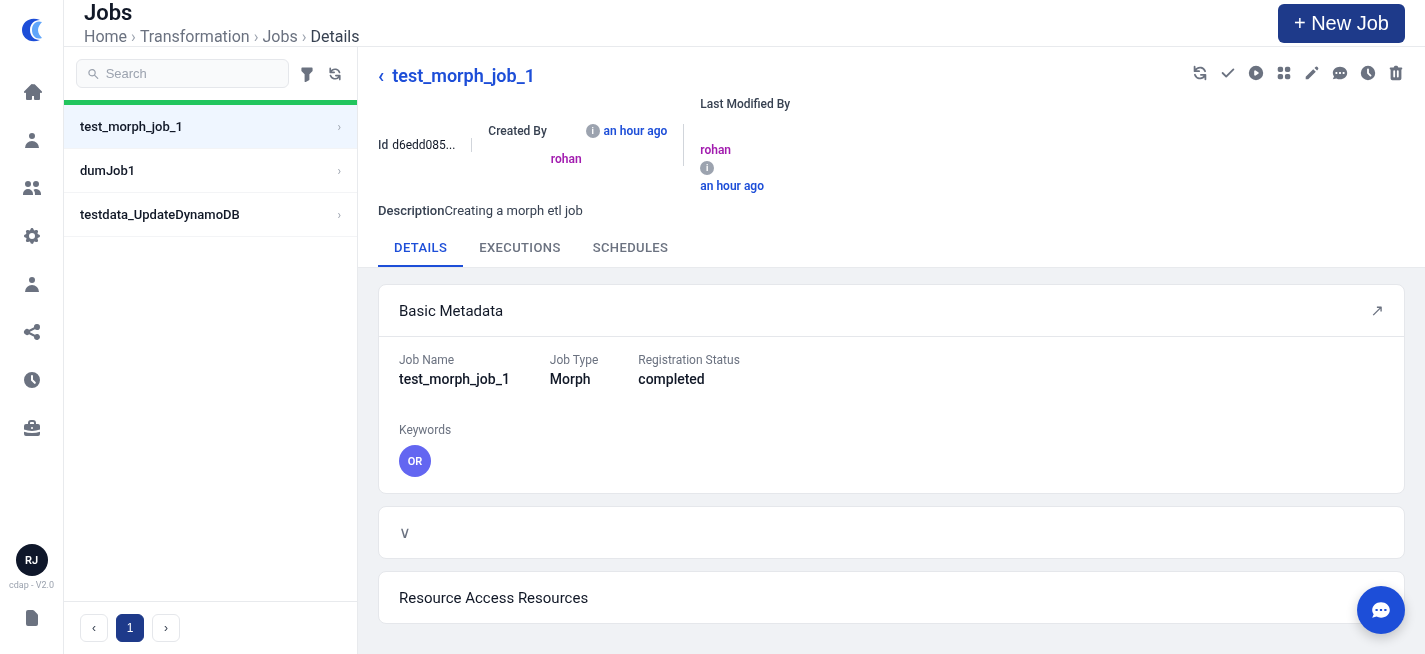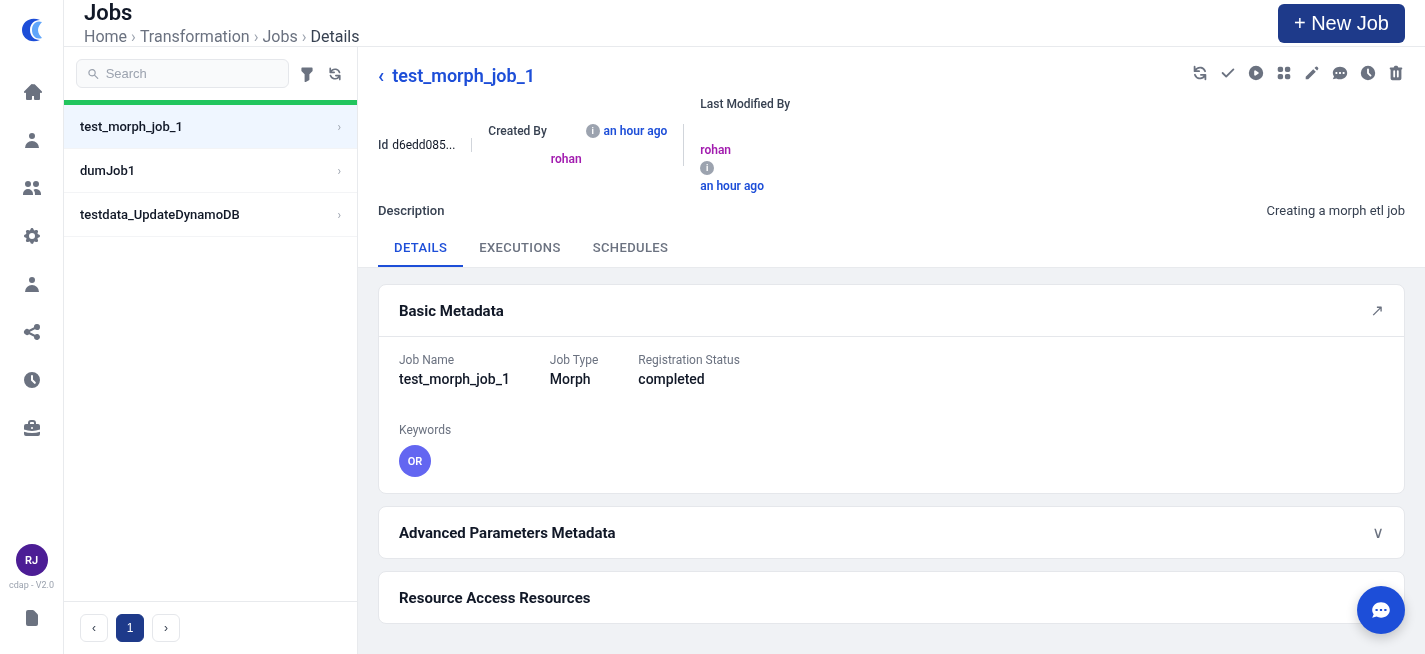--- a/index.html
+++ b/index.html
@@ -31,21 +31,21 @@
       border-radius: 8px;
       margin: 4px 0;
       cursor: pointer;
       color: #6b7280;
     }
     .nav-icon svg { width: 20px; height: 20px; }
     .user-avatar {
       width: 32px;
       height: 32px;
       border-radius: 50%;
-      background: #4c1d95;
+      background: #0f172a;
       color: #fff;
       display: flex;
       align-items: center;
       justify-content: center;
       font-size: 11px;
       font-weight: 600;
       margin-top: auto;
       margin-bottom: 4px;
       cursor: pointer;
     }
@@ -265,21 +265,20 @@
       font-size: 9px;
       font-weight: 700;
     }
     .detail-desc {
       display: flex;
       align-items: center;
       gap: 0;
       font-size: 13px;
       color: #374151;
       margin-bottom: 12px;
-      justify-content: space-between;
     }
     .detail-desc-label { font-weight: 500; color: #374151; }
     .detail-tabs {
       display: flex;
       gap: 0;
     }
     .tab {
       padding: 10px 16px;
       font-size: 13px;
       font-weight: 500;
@@ -310,21 +309,21 @@
       align-items: center;
       justify-content: space-between;
       padding: 16px 20px;
       cursor: pointer;
     }
     .section-header.expanded {
       border-bottom: 1px solid #e5e7eb;
     }
     .section-title {
       font-size: 15px;
-      font-weight: 700;
+      font-weight: 400;
       color: #111827;
     }
     .section-toggle { color: #6b7280; font-size: 16px; }
     .section-body { padding: 16px 20px; }
     .fields-row {
       display: flex;
       gap: 40px;
       margin-bottom: 36px;
     }
     .field-group { display: flex; flex-direction: column; gap: 4px; }
@@ -594,21 +593,20 @@
             </div>
             <div class="keywords-row">
               <div class="field-label" style="margin-bottom:8px;">Keywords</div>
               <div class="keyword-tag">OR</div>
             </div>
           </div>
         </div>
 
         <div class="section-card">
           <div class="section-header">
-            <span class="section-title">Advanced Parameters Metadata</span>
             <span class="section-toggle">∨</span>
           </div>
         </div>
 
         <div class="section-card">
           <div class="section-header">
             <span class="section-title">Resource Access Resources</span>
             <span class="section-toggle">∨</span>
           </div>
         </div>

